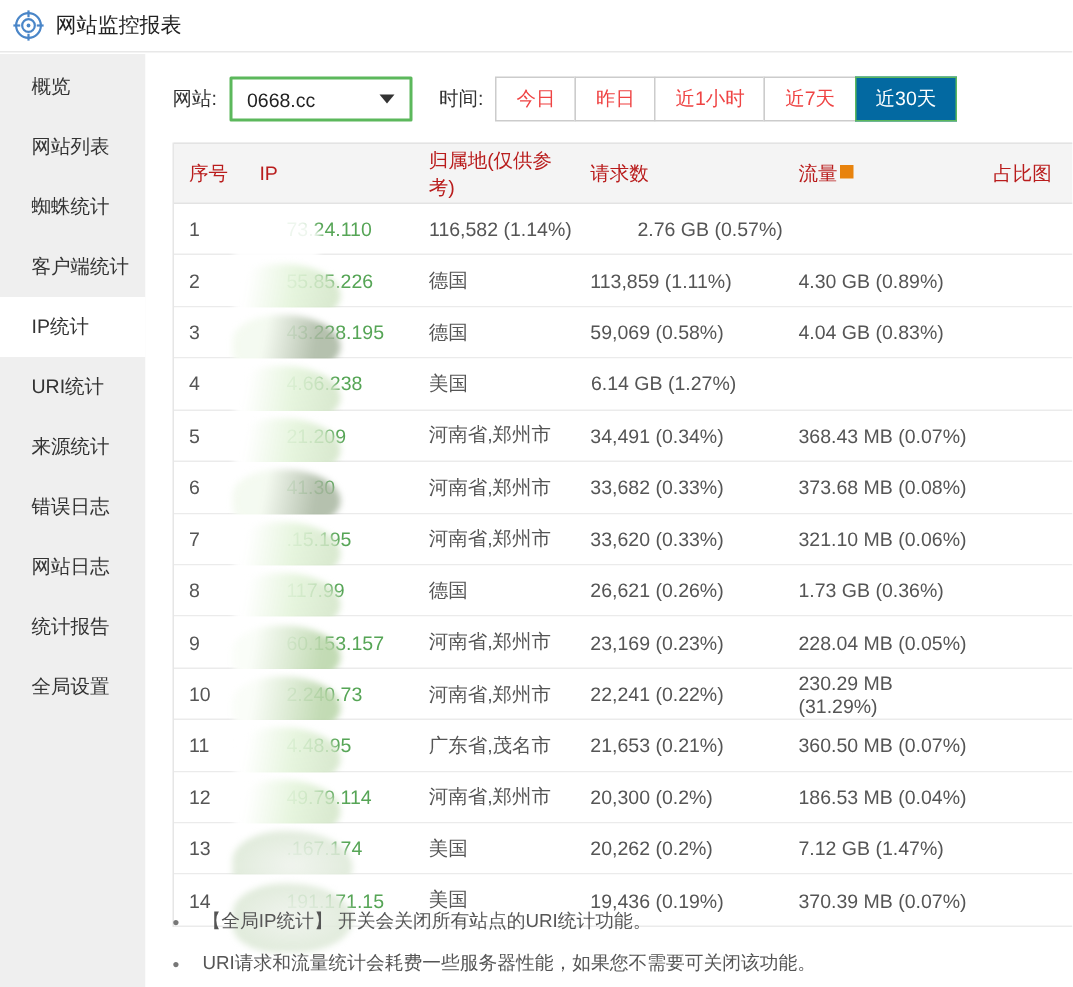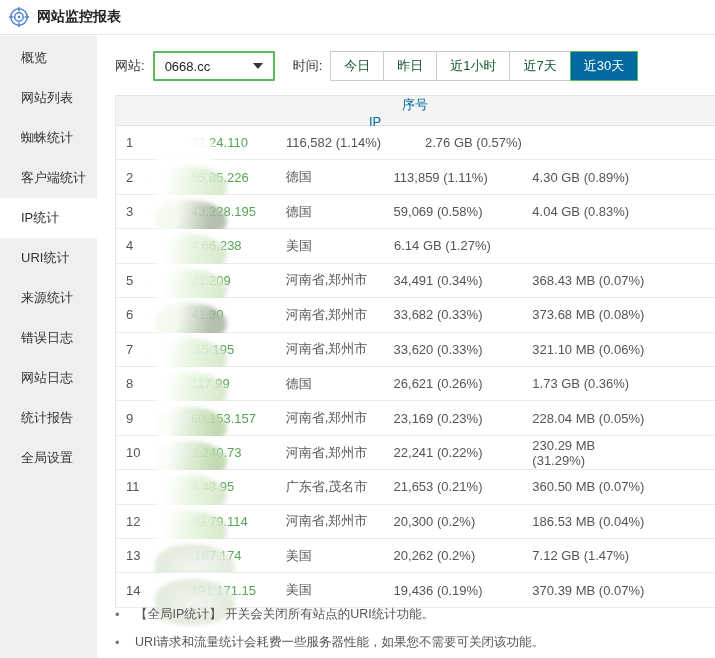--- a/index.html
+++ b/index.html
@@ -7,21 +7,21 @@
   body {
     font-family:"Liberation Sans","DejaVu Sans",sans-serif;
     background:#fff; color:#333; overflow:hidden; position:relative;
   }
   .topbar {
     position:absolute; left:0; top:0; width:715px; height:35px;
     background:#fff; border-bottom:1px solid #e8e8e8;
     display:flex; align-items:center; padding-left:8px;
   }
   .app-icon { width:22px; height:22px; margin-right:7px; }
-  .app-title { font-size:14px; font-weight:bold; color:#222; }
+  .app-title { font-size:14px; font-weight:normal; color:#222; }
 
   .sidebar {
     position:absolute; left:0; top:36px; width:97px; height:622px;
     background:#efefef;
   }
   .side-item {
     height:40px; line-height:40px; padding-left:21px;
     font-size:13px; color:#333; cursor:pointer; white-space:nowrap;
   }
   .side-item.active { background:#fff; }
@@ -39,31 +39,31 @@
     background:#fff; display:flex; align-items:center; justify-content:space-between;
     padding:0 10px; margin-right:18px; cursor:pointer; font-size:13px; color:#222;
   }
   .caret-down {
     width:0; height:0; border-left:5px solid transparent; border-right:5px solid transparent;
     border-top:6px solid #333;
   }
   .btn-group { display:flex; }
   .time-btn {
     height:30px; padding:0 13px; background:#fff; border:1px solid #ccc;
-    font-size:13px; color:#14532d; line-height:28px; margin-left:-1px; cursor:pointer;
+    font-size:13px; color:#ef4444; line-height:28px; margin-left:-1px; cursor:pointer;
     font-family:inherit;
   }
   .time-btn:first-child { margin-left:0; }
   .time-btn.active { background:#0369a1; border-color:#5cb85c; color:#fff; position:relative; z-index:1; }
 
   .table-wrap { position:absolute; left:18px; top:59px; width:600px; border-left:1px solid #e6e6e6; }
   .t-header {
-    display:flex; height:31px; background:#f4f4f4;
+    display:flex; height:41px; background:#f4f4f4;
     border-top:1px solid #e3e3e3; border-bottom:1px solid #e3e3e3;
-    font-size:13px; color:#0369a1; align-items:center;flex-direction:column;
+    font-size:13px; color:#b91c1c; align-items:center;
   }
   .t-row {
     display:flex; height:34.43px; align-items:center; font-size:13px; color:#555;
     border-bottom:1px solid #ebebeb; background:#fff; position:relative;
   }
   .c1 { width:47px;  padding-left:10px; }
   .c2 { width:113px; padding-left:10px; position:relative; }
   .c3 { width:108px; padding-left:10px; }
   .c4 { width:139px; padding-left:10px; }
   .c5 { width:128px; padding-left:10px; }

